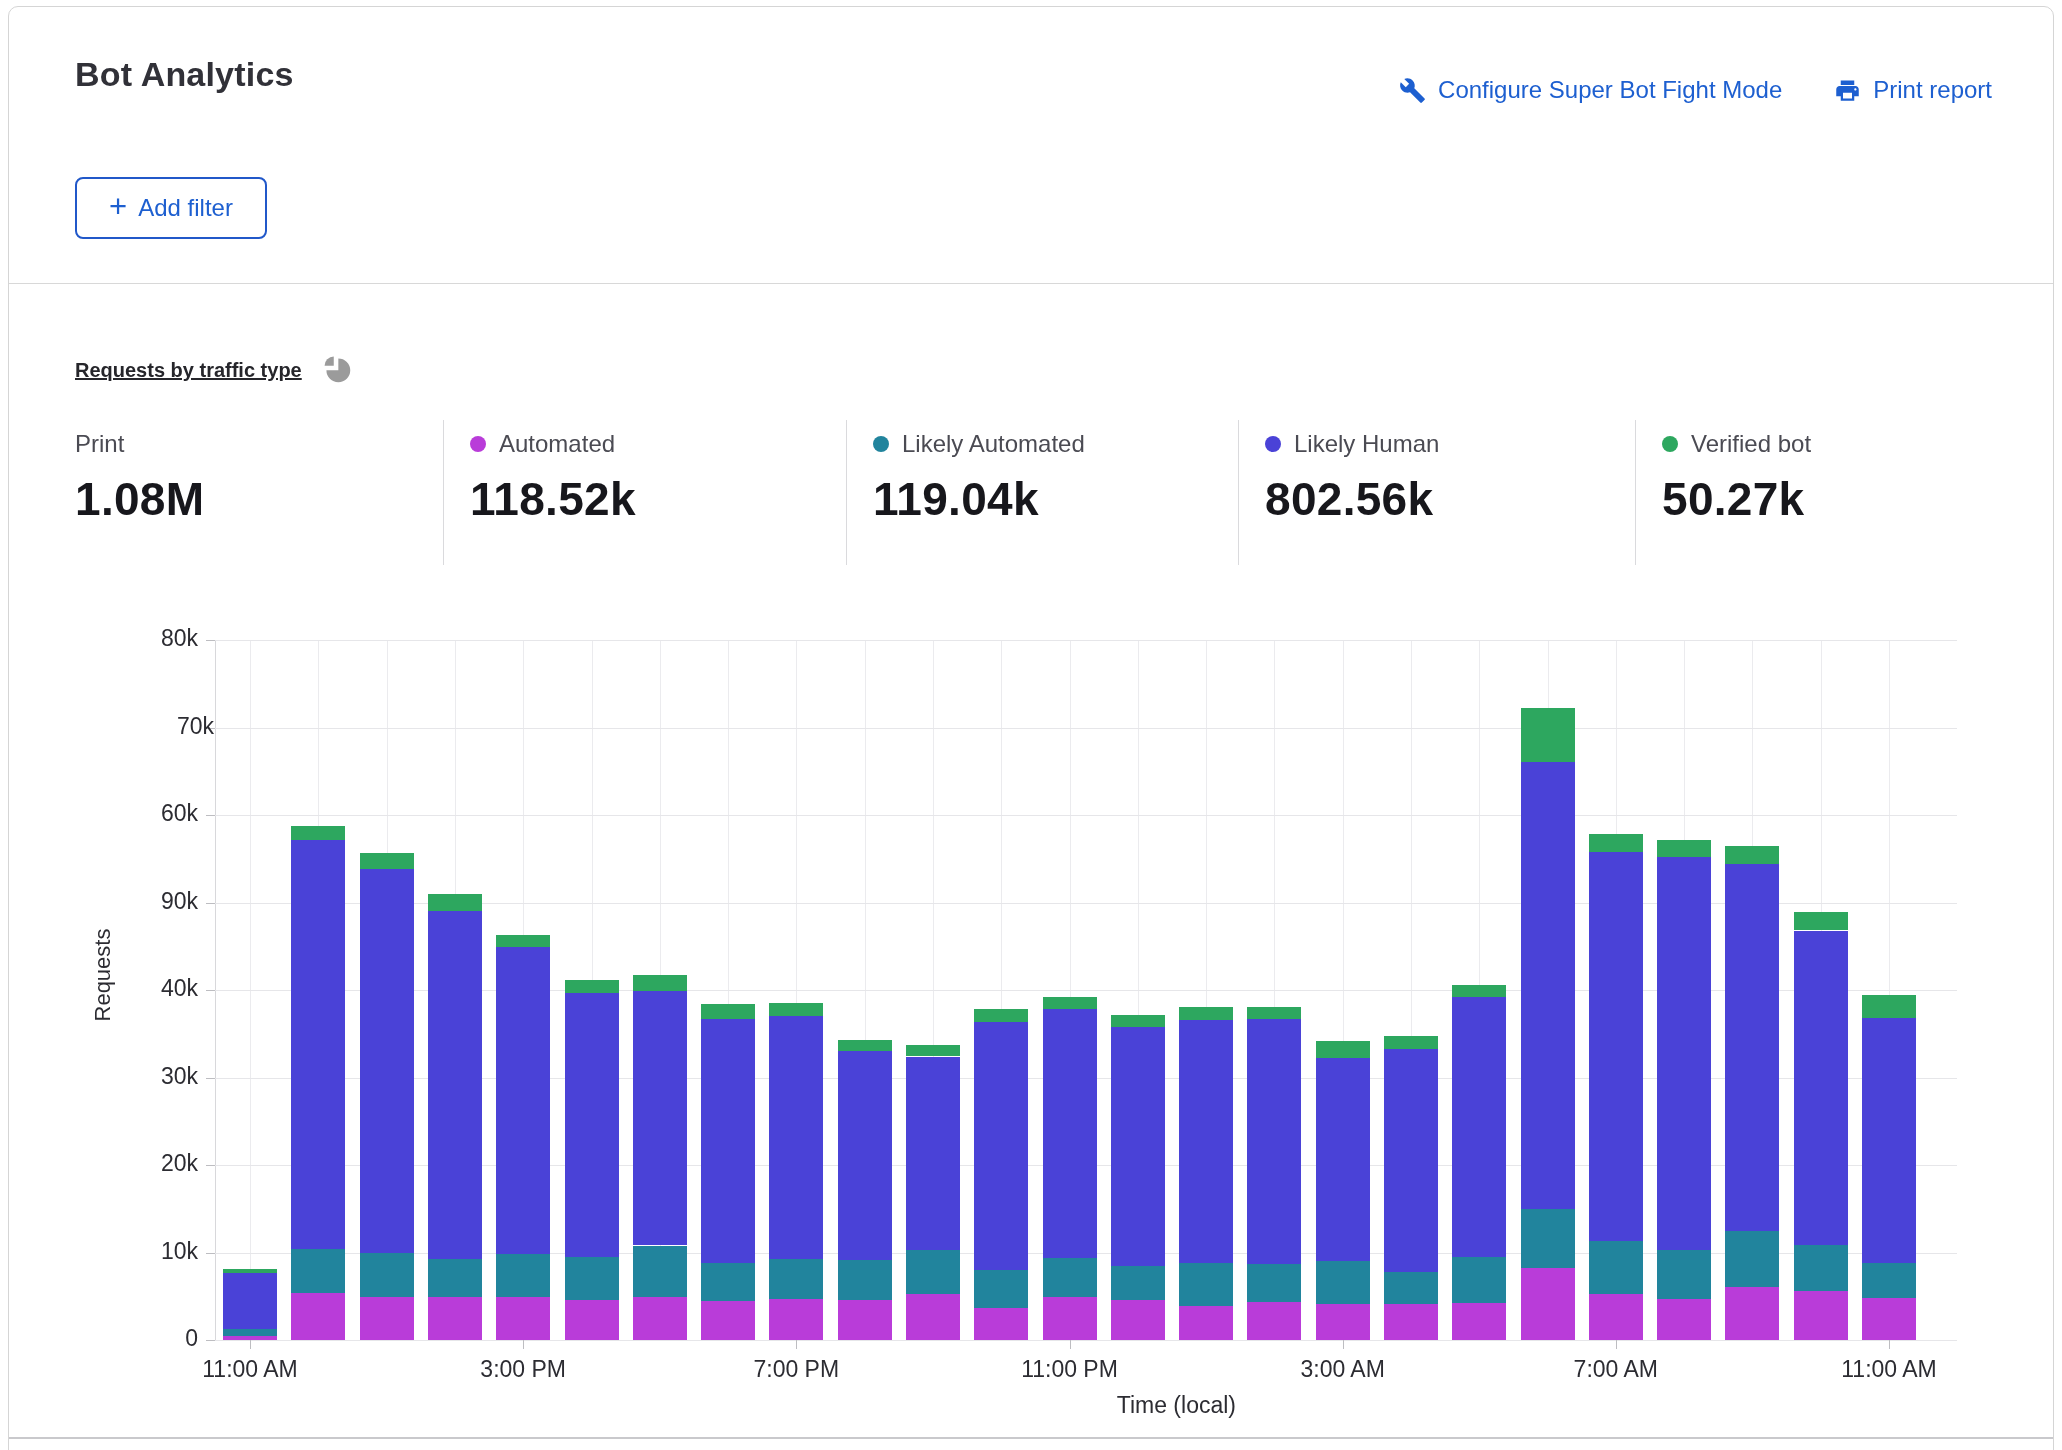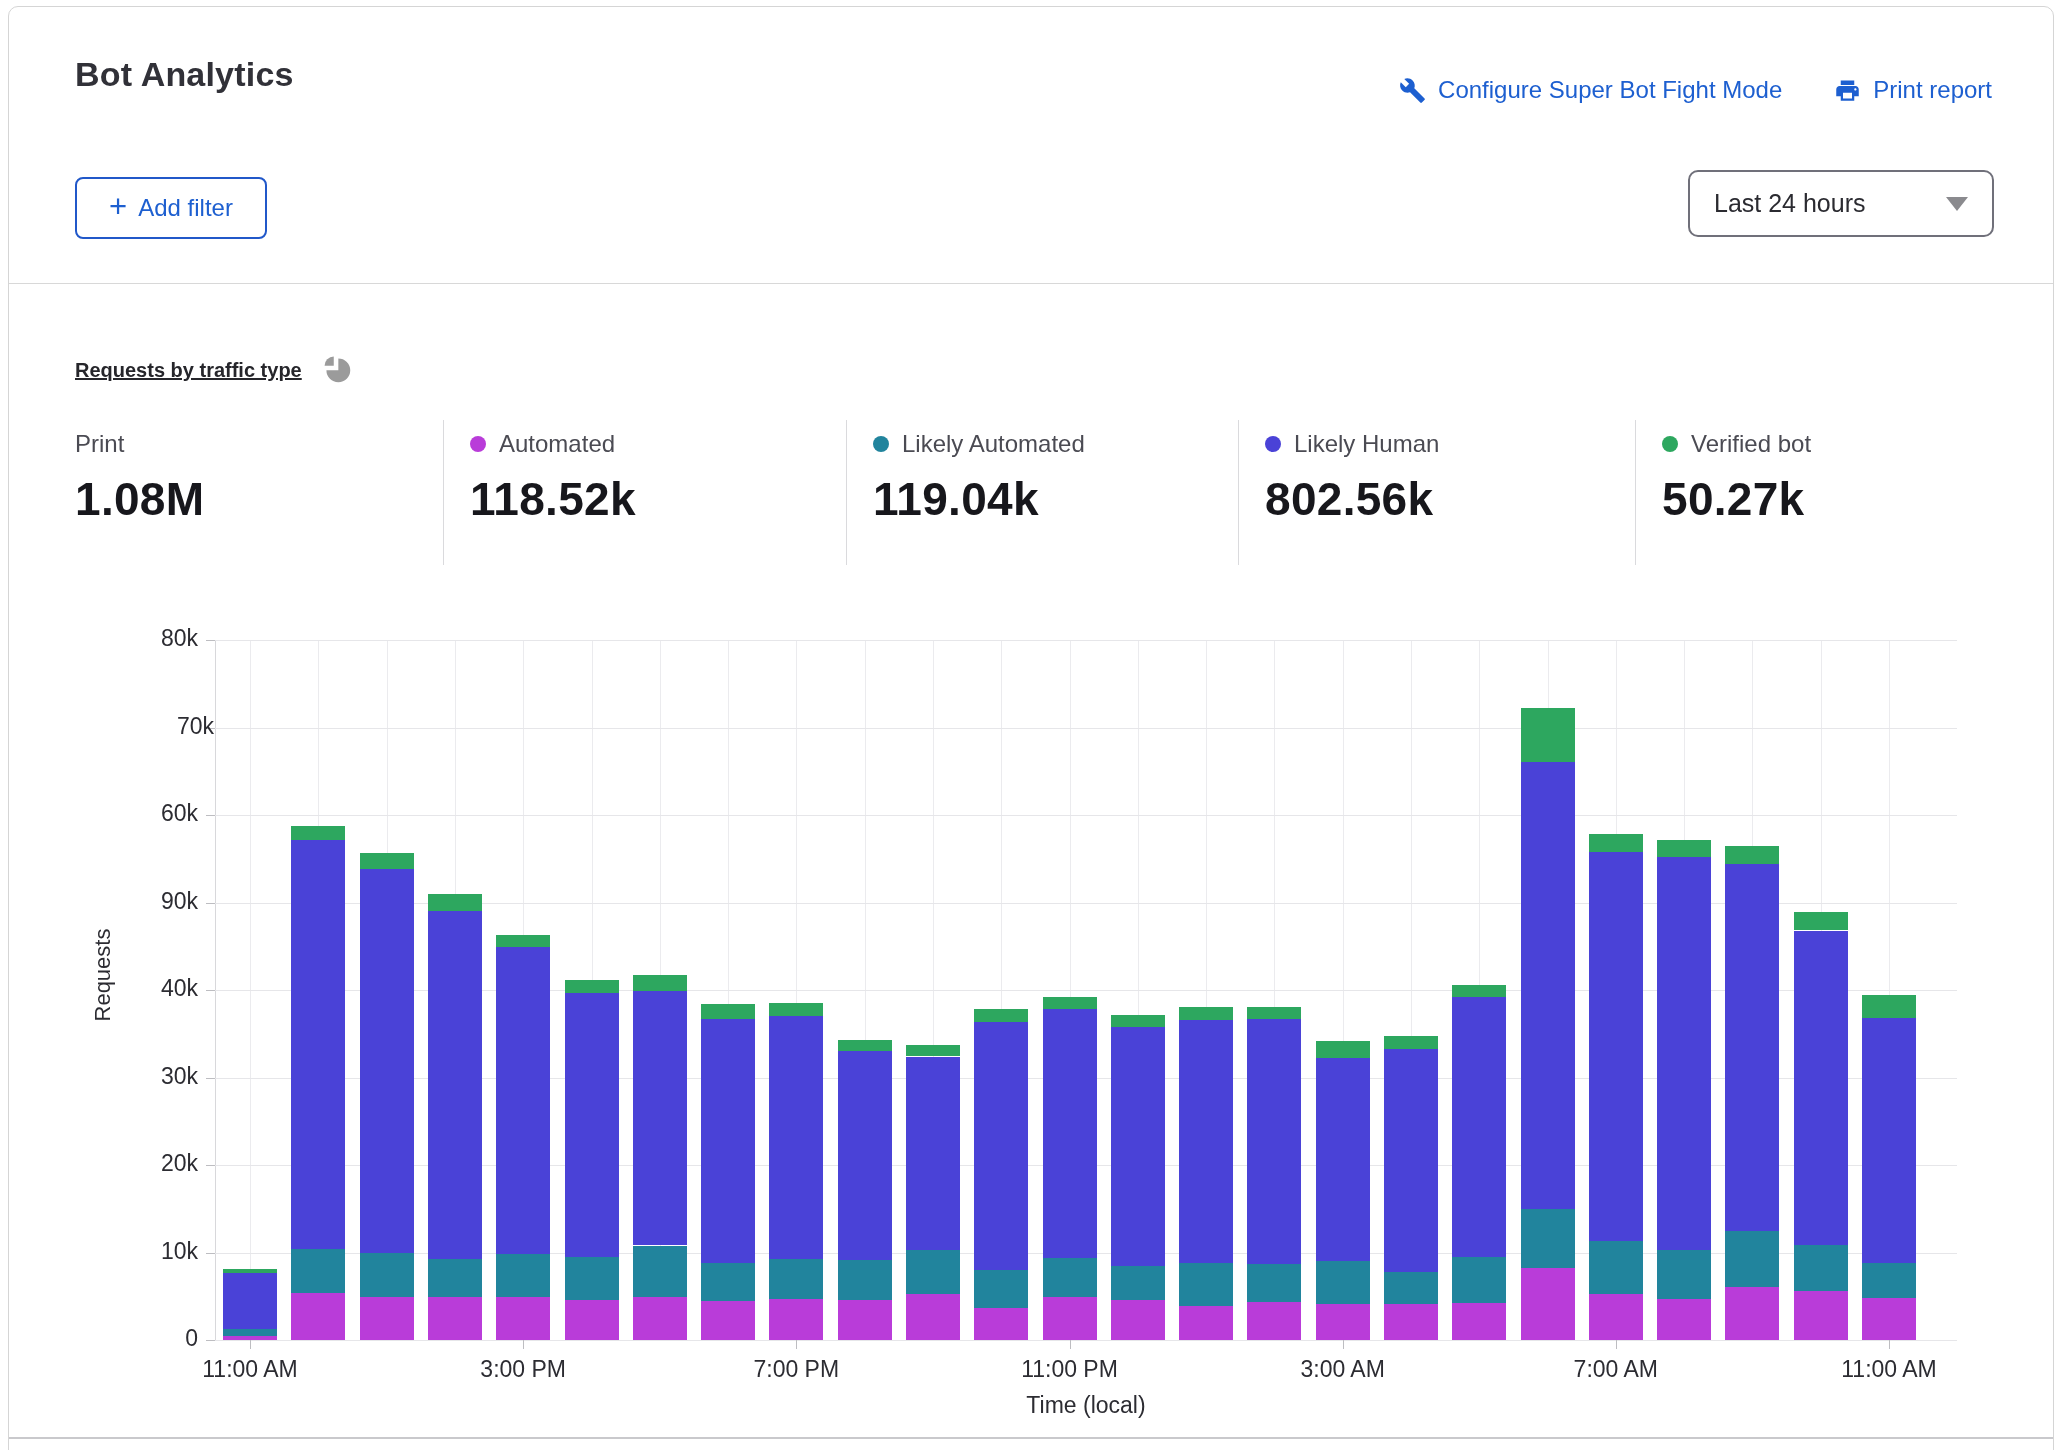--- a/index.html
+++ b/index.html
@@ -39,21 +39,21 @@
   
   .gridline-h { height:1px; background:#e6e6e9; }
   .gridline-v { width:1px; background:#ebebee; }
   .axis-line-y { width:1px; background:#d8d8db; }
   .tick-y { width:9px; height:1px; background:#bdbdc1; }
   .tick-x { width:1px; height:9px; background:#bdbdc1; }
   .ylab { width:120px; text-align:right; font-size:23px; color:#2c2c32; }
   .xlab { width:190px; text-align:center; font-size:23px; color:#2c2c32; }
   #y-axis-title { left:28px; top:962px; width:150px; text-align:center; font-size:22px; color:#2c2c32;
                   transform:rotate(-90deg); }
-  #x-axis-title { left:936px; top:1392px; width:300px; text-align:center; font-size:23px; color:#2c2c32; }
+  #x-axis-title { left:936px; top:1392px; width:300px; text-align:right; font-size:23px; color:#2c2c32; }
   .bar {  }
   .bar-seg { position:absolute; left:0; width:100%; }
   .bottom-divider { left:9px; top:1437px; width:2044px; height:2px; background:#c9c9cc; }
 </style>
 </head>
 <body>
 
 <div id="page">
   <div id="card"></div>
 
@@ -76,24 +76,20 @@
       </span>
       <span>Print report</span>
     </a>
   </div>
 
   <button class="abs" id="add-filter-btn">
     <span class="plus">+</span>
     <span>Add filter</span>
   </button>
 
-  <div class="abs" id="time-range">
-    <span>Last 24 hours</span>
-    <span class="caret"></span>
-  </div>
 
   <div class="abs h-divider"></div>
 
   <div class="abs" id="section-title-row">
     <span id="section-title">Requests by traffic type</span>
     <span>
       <svg width="33" height="33" viewBox="0 0 36 36" fill="#9b9b9b">
         <path d="M20 7 A13 13 0 1 1 7 20 L20 20 Z"></path>
         <path d="M15 5 A10 10 0 0 0 5 15 L15 15 Z"></path>
       </svg>

